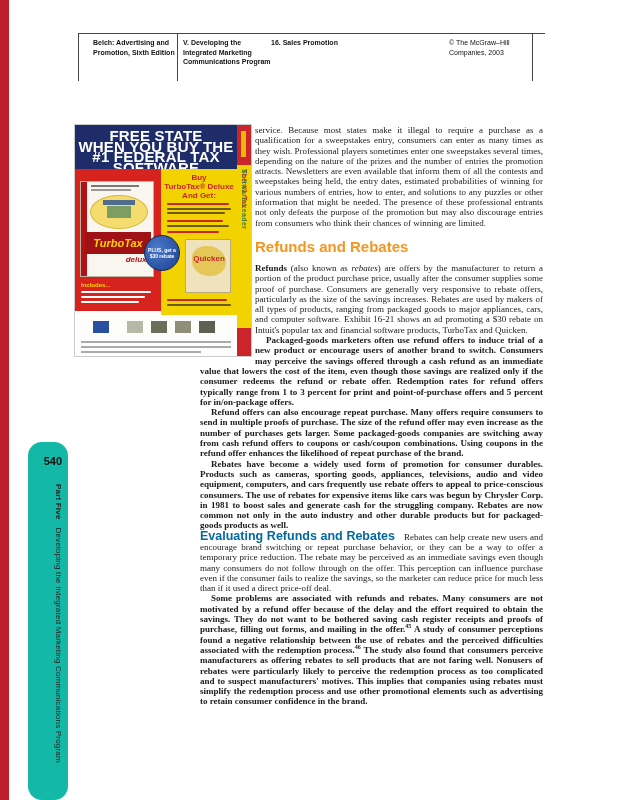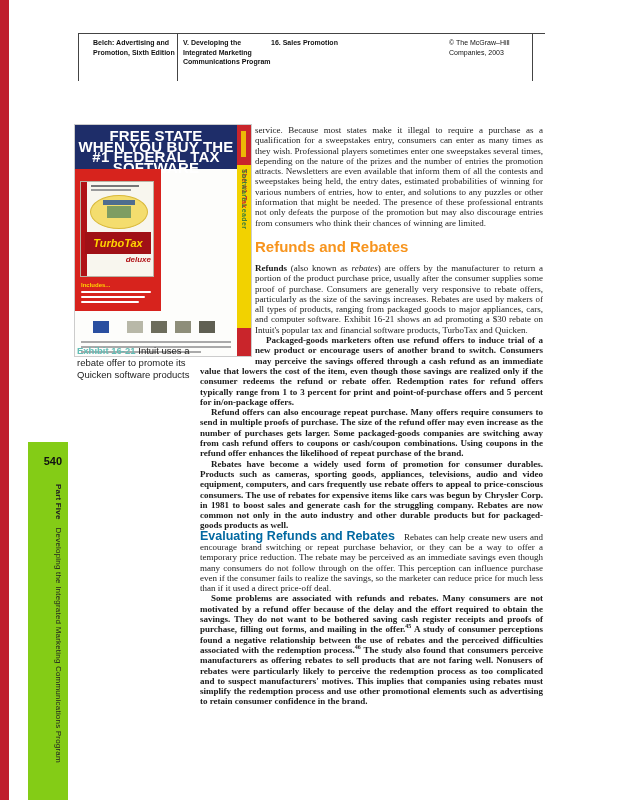--- a/index.html
+++ b/index.html
@@ -59,21 +59,21 @@
   .qk-logo{left:0;top:14px;width:46px;text-align:center;color:#c9252b;
            font-family:"Liberation Sans",sans-serif;font-weight:bold;font-size:8px;}
   .ad-bottom{left:0;top:190px;width:162px;height:41px;background:#fdfdfb;}
   .logo-sq{top:6px;width:16px;height:12px;}
   .fineprint{background:#aaa;height:2px;}
   
   .caption{position:absolute;left:77px;top:345px;width:124px;font-family:"Liberation Sans",sans-serif;
            font-size:9.5px;line-height:12px;color:#222;}
   .cap-label{color:#62bdb6;font-weight:bold;}
   
-  .green-bar{position:absolute;left:28px;top:442px;width:40px;height:358px;background:#84cc16;}
+  .green-bar{position:absolute;left:28px;top:442px;width:40px;height:358px;background:#14b8a6;border-radius:14px;}
   .page-num{position:absolute;top:13px;right:6px;font-family:"Liberation Sans",sans-serif;
             font-weight:bold;font-size:11px;color:#111;}
   .vtext{position:absolute;top:42px;right:5px;height:310px;writing-mode:vertical-rl;
          font-family:"Liberation Sans",sans-serif;font-size:8px;color:#222;letter-spacing:.2px;}
   .vtext .part{font-weight:bold;margin-bottom:8px;}
   
   .content{position:absolute;left:200px;top:125px;width:343px;text-align:justify;
            font-size:9px;line-height:10.3px;}
   .float-spacer{float:left;width:55px;height:240px;}
   .content p{margin:0;}
@@ -133,34 +133,52 @@
         </div>
         <div class="tt-banner">TurboTax</div>
         <div class="tt-deluxe">deluxe</div>
       </div>
       <div class="includes">Includes...</div>
       <div class="bar inc-b1"></div>
       <div class="bar inc-b2"></div>
       <div class="bar inc-b3"></div>
     </div>
 
+    <div class="ad-right">
+      <div class="buy-head">Buy
+TurboTax® Deluxe
+And Get:</div>
+      <div class="bullet red" style="left:6px;top:34px;width:62px"></div>
+      <div class="bullet dark" style="left:6px;top:39px;width:64px"></div>
+      <div class="bullet dark" style="left:6px;top:43px;width:58px"></div>
+      <div class="bullet red" style="left:6px;top:51px;width:56px"></div>
+      <div class="bullet dark" style="left:6px;top:56px;width:62px"></div>
+      <div class="bullet red" style="left:6px;top:62px;width:52px"></div>
+      <div class="badge">PLUS, get a
+$30 rebate</div>
+      <div class="qk-box">
+        <div class="qk-blob"></div>
+        <div class="qk-logo">Quicken</div>
+      </div>
+      <div class="bullet red" style="left:6px;top:130px;width:60px"></div>
+      <div class="bullet dark" style="left:6px;top:135px;width:64px"></div>
+    </div>
 
     <div class="ad-bottom">
       <div class="logo-sq" style="left:18px;background:#2a4fa0"></div>
       <div class="logo-sq" style="left:52px;background:#b8b8a8"></div>
       <div class="logo-sq" style="left:76px;background:#6d6d5c"></div>
       <div class="logo-sq" style="left:100px;background:#8e8e7a"></div>
       <div class="logo-sq" style="left:124px;background:#5f5f52"></div>
       <div class="fineprint" style="position:absolute;left:6px;top:26px;width:150px"></div>
       <div class="fineprint" style="position:absolute;left:6px;top:31px;width:150px"></div>
       <div class="fineprint" style="position:absolute;left:6px;top:36px;width:120px"></div>
     </div>
   </div>
 
-  <div class="caption"><span class="cap-label">Exhibit 16-21</span><span> Intuit uses a rebate offer to promote its Quicken software products</span></div>
 
   <div class="green-bar">
     <div class="page-num">540</div>
     <div class="vtext"><span class="part">Part Five</span><span>Developing the Integrated Marketing Communications Program</span></div>
   </div>
 
   <div class="content">
     <div class="float-spacer"></div>
 
     <p>service. Because most states make it illegal to require a purchase as a qualification for a sweepstakes entry, consumers can enter as many times as they wish. Professional players sometimes enter one sweepstakes several times, depending on the nature of the prizes and the number of entries the promotion attracts. Newsletters are even available that inform them of all the contests and sweepstakes being held, the entry dates, estimated probabilities of winning for various numbers of entries, how to enter, and solutions to any puzzles or other information that might be needed. The presence of these professional entrants not only defeats the purpose of the promotion but may also discourage entries from consumers who think their chances of winning are limited.</p>

